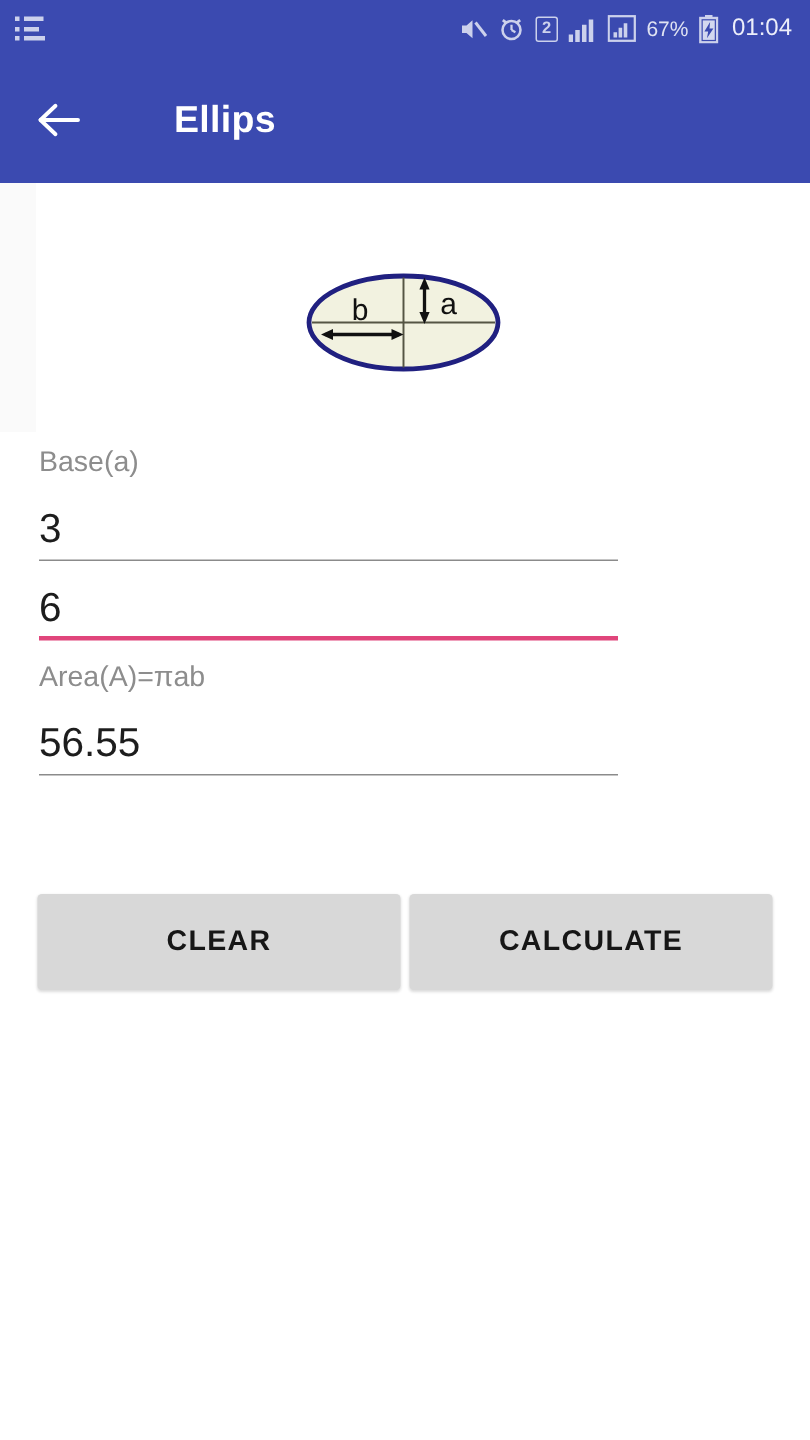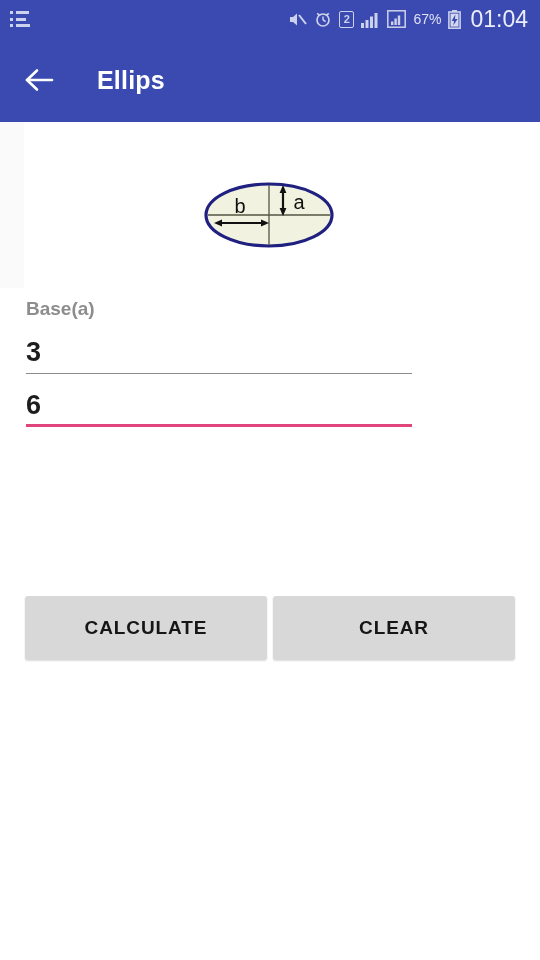--- a/index.html
+++ b/index.html
@@ -74,21 +74,21 @@
     justify-content: center;
     line-height: 1;
     box-sizing: border-box;
   }
   .battery-pct {
     font-size: 14px;
     color: #dfe2f2;
     letter-spacing: 0px;
   }
   .clock {
-    font-size: 23px;
+    font-size: 16px;
     color: #eceefa;
     margin-left: 2px;
   }
 
   
   .app-bar {
     height: 84px;
     background: #3b4ab0;
     display: flex;
     align-items: center;
@@ -100,21 +100,21 @@
     height: 40px;
     display: flex;
     align-items: center;
     justify-content: center;
     cursor: pointer;
   }
   .app-title {
     color: #ffffff;
     font-size: 25px;
     font-weight: bold;
-    margin-left: 37px;
+    margin-left: 56px;
     letter-spacing: 0.2px;
   }
 
   
   .content {
     background: #ffffff;
     height: calc(960px - 38px - 84px);
     box-sizing: border-box;
     position: relative;
   }
@@ -138,21 +138,20 @@
     justify-content: center;
     box-sizing: border-box;
   }
   .diagram-card svg { display: block; }
 
   .fields {
     position: absolute;
     left: 0;
     top: 162px;
     width: 438px;
-    font-weight: bold;
   }
   .field {
     padding: 0 26px;
     box-sizing: border-box;
   }
   .field-label {
     font-size: 19px;
     color: #8d8d8d;
     padding-top: 14px;
     line-height: 1.2;
@@ -312,21 +311,27 @@
         <div class="field-value">3</div>
       </div>
     </div>
 
     <div class="field">
       <div class="field-value-wrap focused">
         <div class="field-value">6</div>
       </div>
     </div>
 
+    <div class="field">
+      <div class="field-label">Area(A)=πab</div>
+      <div class="field-value-wrap">
+        <div class="field-value">56.55</div>
+      </div>
+    </div>
 
   </div>
 
   <div class="buttons-row">
+    <button class="btn">CLEAR</button>
     <button class="btn">CALCULATE</button>
-    <button class="btn">CLEAR</button>
   </div>
 
 </div>
 
 </body></html>

